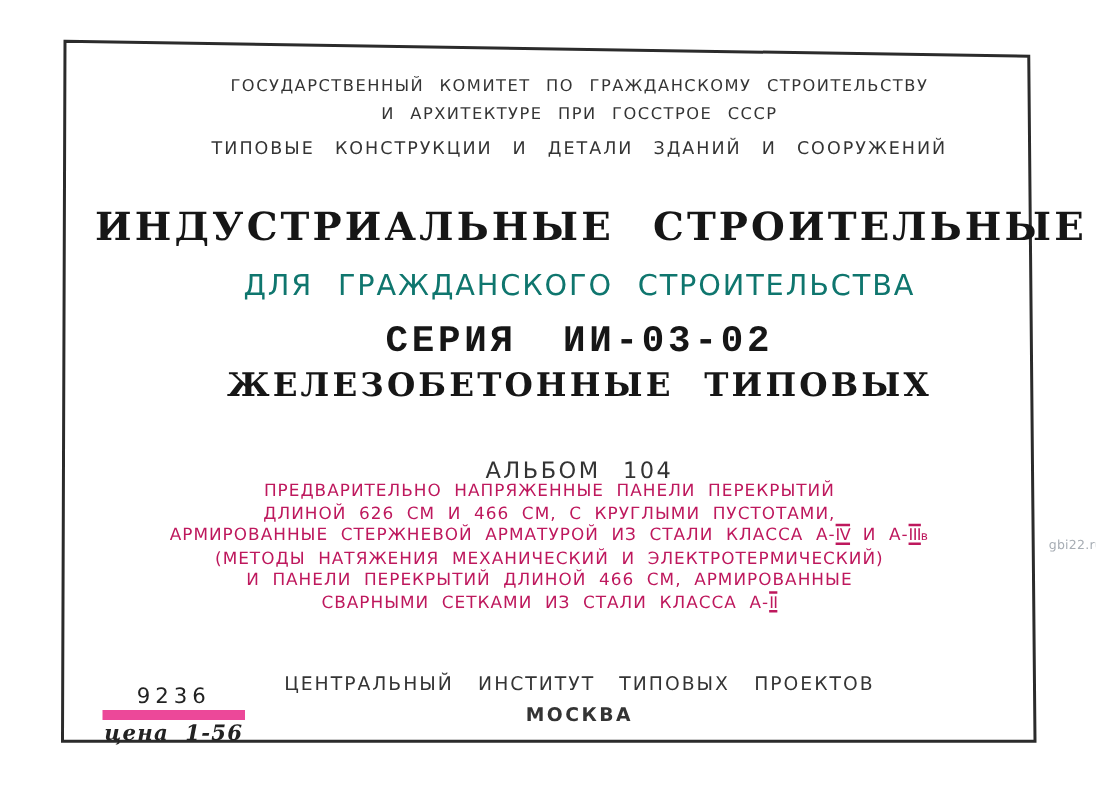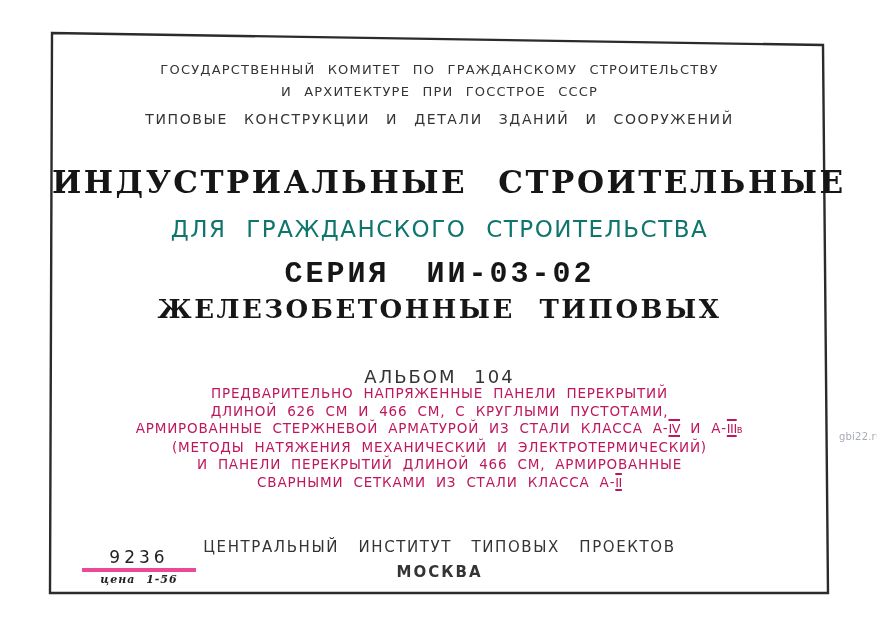--- a/index.html
+++ b/index.html
@@ -23,20 +23,21 @@
     top: 30px;
     width: 786px;
     height: 568px;
   }
   .centered {
     position: absolute;
     left: 52px;
     width: 775px;
     text-align: center;
     white-space: nowrap;
+    padding-left: 24px;
   }
   .hand {
     font-family: "DejaVu Sans", sans-serif;
     color: #343434;
   }
   .committee-1 { top: 62px;  font-size: 13px; letter-spacing: 1.2px; word-spacing: 7px;  font-weight: 500; }
   .committee-2 { top: 84px;  font-size: 13px; letter-spacing: 1.2px; word-spacing: 7px;  font-weight: 500; }
   .collection  { top: 111px; font-size: 14px; letter-spacing: 1.6px; word-spacing: 10px; font-weight: 500; }
 
   .main-title {
@@ -114,28 +115,28 @@
     left: 82px;
     top: 547px;
     width: 114px;
     text-align: center;
   }
   .doc-number {
     font-size: 17px;
     letter-spacing: 4px;
     font-weight: 500;
     color: #222222;
-    border-bottom: 4px solid #ec4899;
+    border-bottom: 8px solid #ec4899;
     padding-bottom: 1px;
   }
   .price {
     font-family: "DejaVu Serif", serif;
     font-style: italic;
     font-weight: bold;
-    font-size: 11px;
+    font-size: 17px;
     letter-spacing: 1px;
     word-spacing: 6px;
     color: #222222;
     padding-top: 1px;
   }
   .watermark {
     position: absolute;
     left: 839px;
     top: 431px;
     font-size: 10px;

